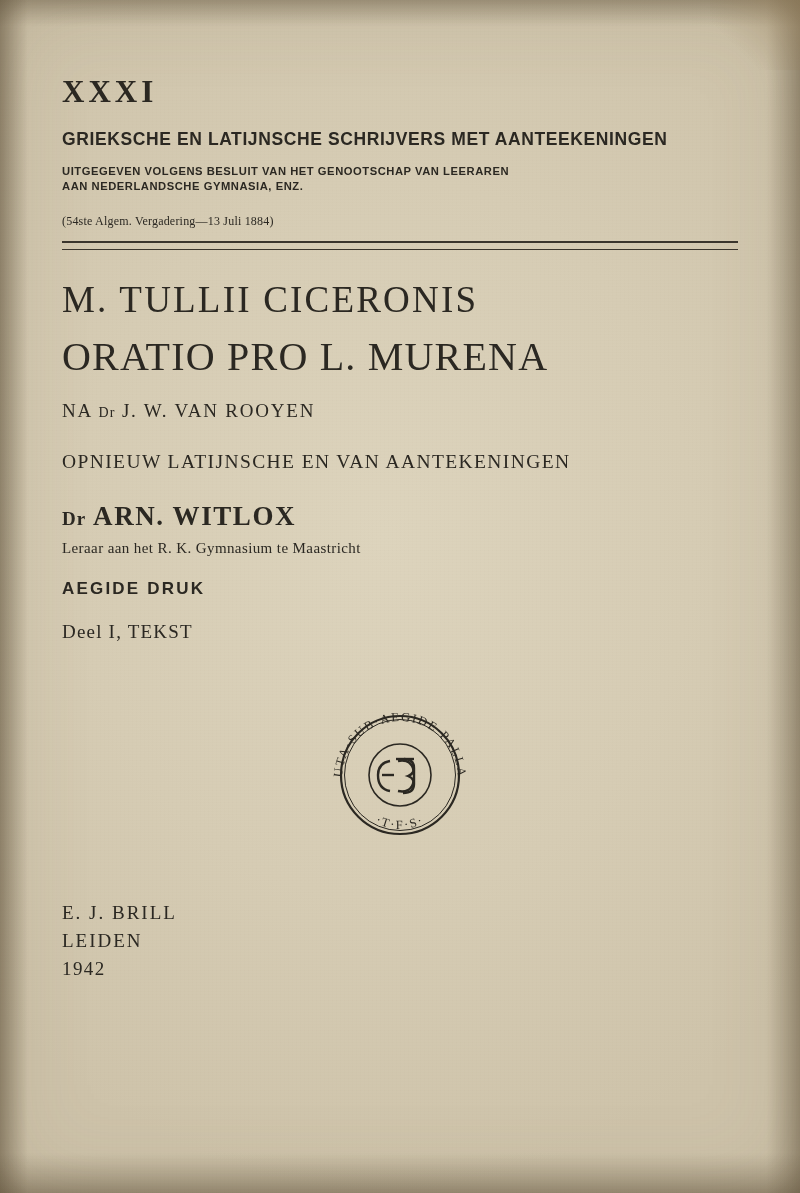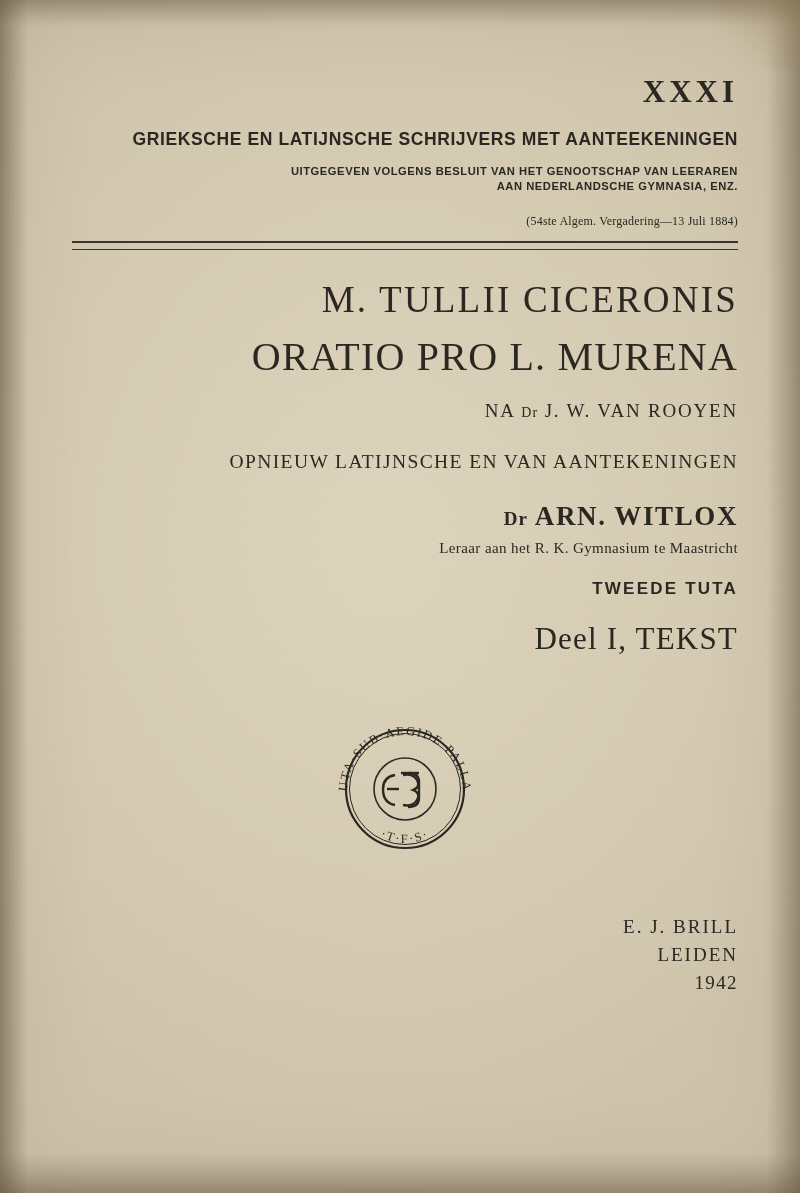--- a/index.html
+++ b/index.html
@@ -72,24 +72,24 @@
     position: absolute;
     top: 0; right: 0;
     width: 90px; height: 70px;
     background: linear-gradient(225deg, rgba(150,128,92,.55) 0%, rgba(150,128,92,.18) 45%, rgba(150,128,92,0) 70%);
     pointer-events: none;
   }
 
   
   #content {
     position: absolute;
-    left: 72px;
+    left: 62px;
     right: 62px;
     top: 0;
-    text-align: right;
+    text-align: left;
     color: #2b2822;
   }
 
   .series-number {
     margin-top: 74px;
     font-size: 31px;
     letter-spacing: 4px;
     font-weight: 700;
     font-family: "Liberation Serif", serif;
   }
@@ -179,21 +179,21 @@
   .edition {
     margin-top: 22px;
     font-size: 17px;
     letter-spacing: 2.2px;
     font-weight: 700;
     font-family: "Liberation Sans", sans-serif;
   }
 
   .volume {
     margin-top: 22px;
-    font-size: 31px;
+    font-size: 19px;
     letter-spacing: 1.2px;
     font-family: "Liberation Serif", serif;
   }
 
   
   .device-wrap {
     margin-top: 52px;
     display: flex;
     justify-content: center;
   }
@@ -249,21 +249,21 @@
       <div>OPNIEUW LATIJNSCHE EN VAN AANTEKENINGEN</div>
     </div>
 
     <div class="editor">
       <span class="dr">Dr</span>
       <span>ARN. WITLOX</span>
     </div>
 
     <div class="editor-role">Leraar aan het R. K. Gymnasium te Maastricht</div>
 
-    <div class="edition">TWEEDE TUTA</div>
+    <div class="edition">AEGIDE DRUK</div>
 
     <div class="volume">Deel I, TEKST</div>
 
     <div class="device-wrap">
       <svg class="device" width="160" height="160" viewBox="0 0 160 160">
         <defs>
           <path id="arcTop" d="M 22,84 A 58,58 0 0 1 138,84" fill="none"></path>
           <path id="arcBottom" d="M 30,84 A 50,50 0 0 0 130,84" fill="none"></path>
         </defs>
 

